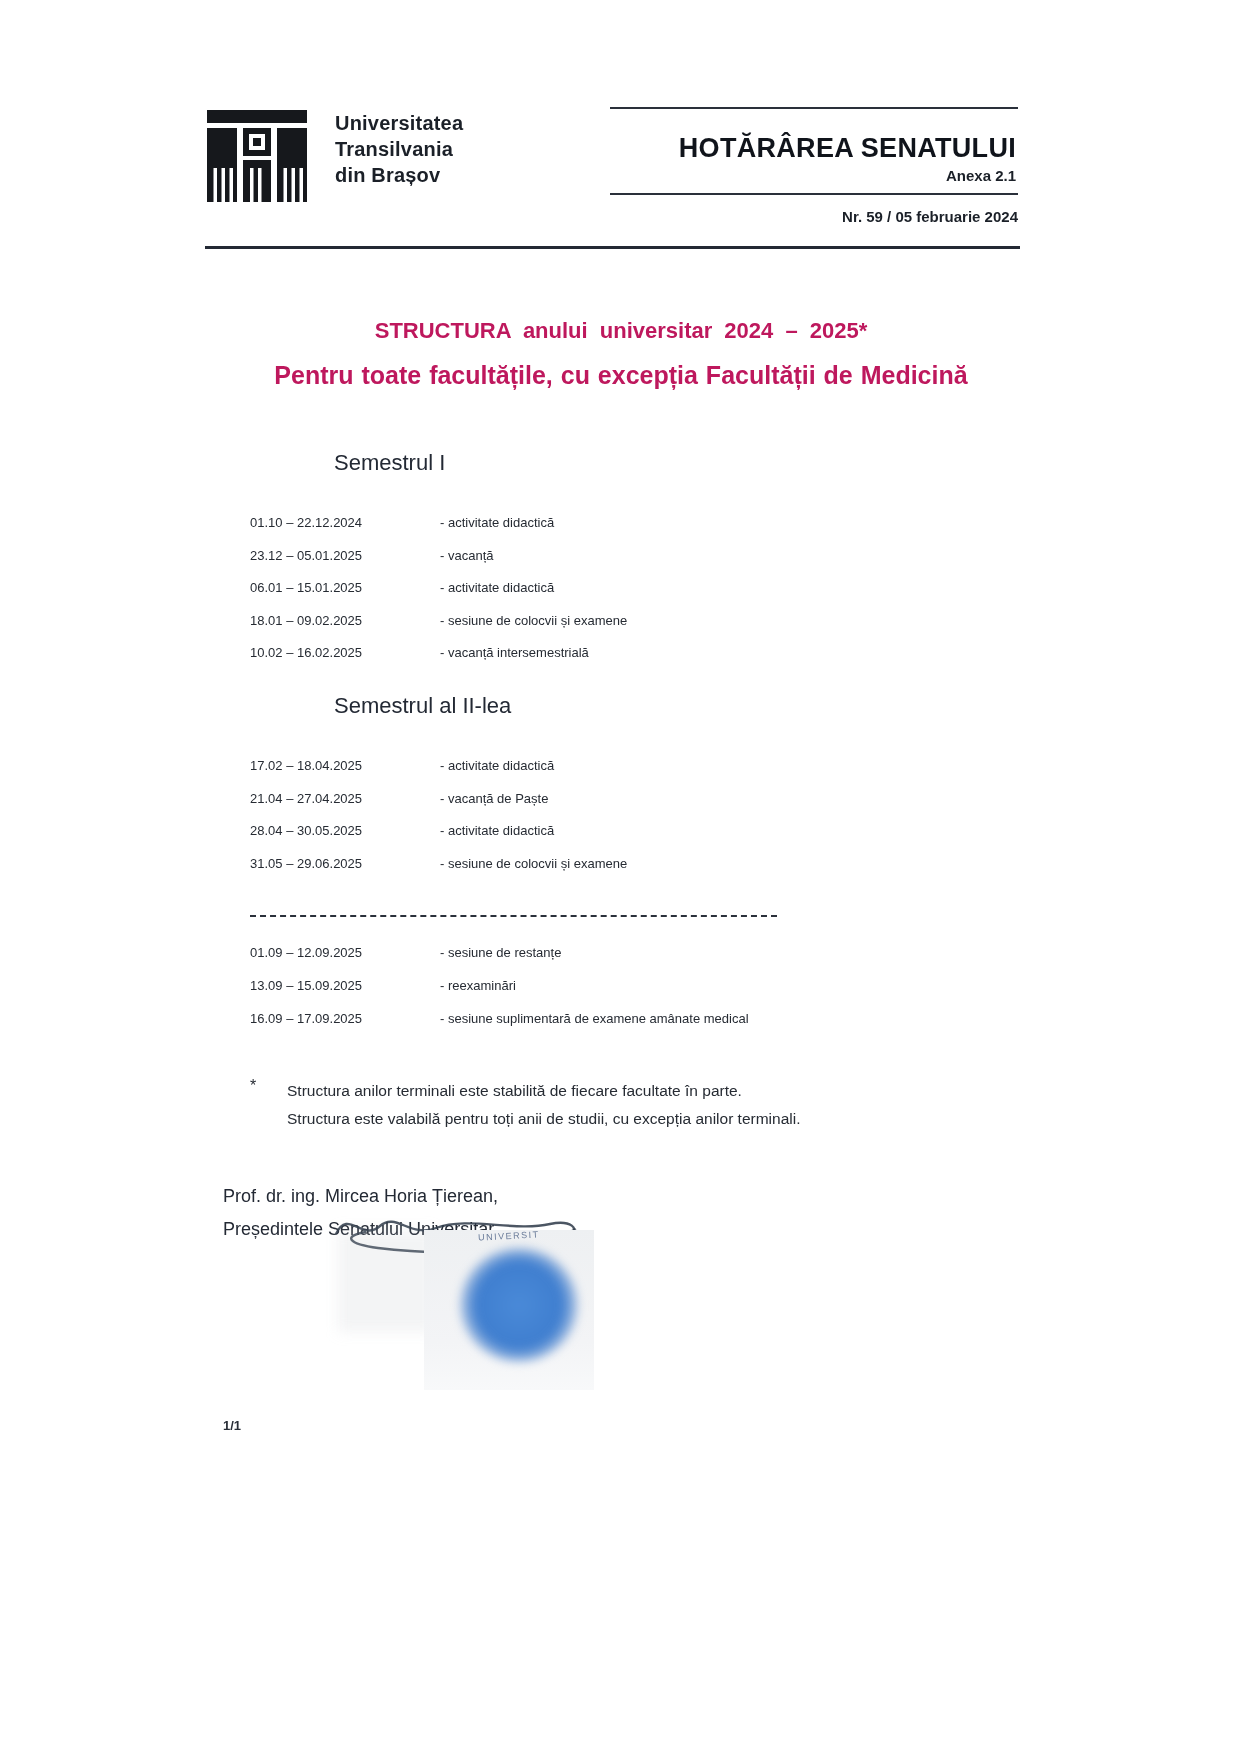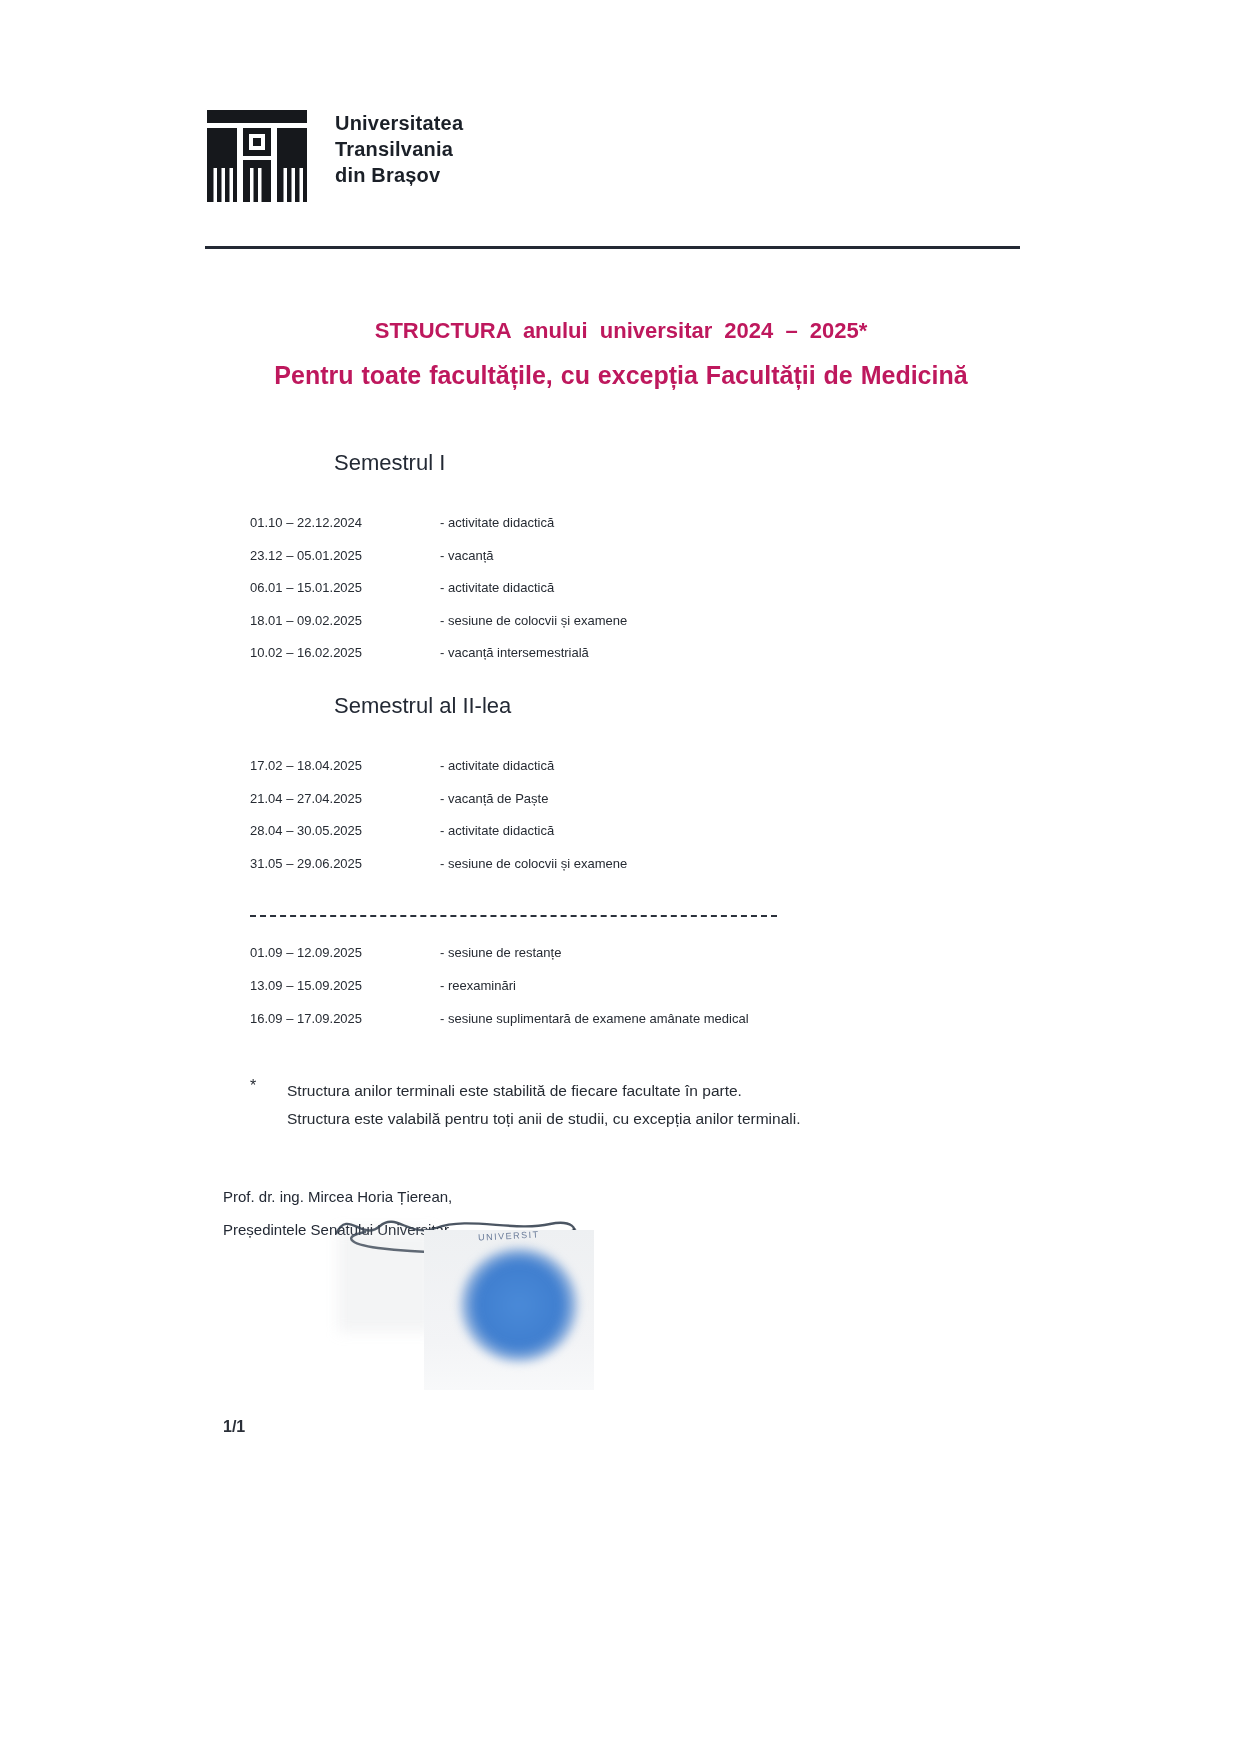--- a/index.html
+++ b/index.html
@@ -60,21 +60,21 @@
     left: 250px; top: 915px; width: 527px;
     border-top: 2px dashed #2b313b;
   }
 
   
   .footnote { left: 250px; top: 1077px; display: flex; font-size: 15.5px; color: #262b33; }
   .footnote-marker { width: 37px; flex: 0 0 auto; font-size: 16px; }
   .footnote-text { line-height: 28px; }
 
   
-  .signature { left: 223px; top: 1180px; font-size: 15px; line-height: 33px; color: #232934; }
+  .signature { left: 223px; top: 1180px; font-size: 18px; line-height: 33px; color: #232934; }
   .scribble { left: 318px; top: 1192px; pointer-events: none; }
 
   .blur-left {
     left: 338px; top: 1230px; width: 96px; height: 102px;
     background: rgba(186, 192, 200, 0.18);
     filter: blur(7px);
   }
   .stamp-box {
     left: 424px; top: 1230px; width: 170px; height: 160px;
     background: linear-gradient(180deg, #eef0f2 0%, #f3f4f6 70%, #f8f9fa 100%);
@@ -89,21 +89,21 @@
       transparent 100%);
     filter: blur(5px);
   }
   .stamp-arc-text {
     left: 478px; top: 1231px;
     font-size: 9px; letter-spacing: 1.5px;
     color: #54688a; opacity: 0.85;
     transform: rotate(-3deg);
   }
 
-  .page-num { left: 223px; top: 1418px; font-size: 16px; font-weight: bold; color: #2a2f38; }
+  .page-num { left: 223px; top: 1418px; font-size: 13px; font-weight: bold; color: #2a2f38; }
 </style>
 </head>
 <body>
 
 <div class="page">
 
   <div class="abs brand">
     <div class="logo">
       <svg viewBox="0 0 100 92" width="100" height="92" xmlns="http://www.w3.org/2000/svg">
         <rect x="0" y="0" width="100" height="13" fill="#16181c"></rect>
@@ -125,20 +125,27 @@
         </g>
       </svg>
     </div>
     <div class="brand-name">
       <div>Universitatea</div>
       <div>Transilvania</div>
       <div>din Brașov</div>
     </div>
   </div>
 
+  <div class="abs decision">
+    <div class="decision-box">
+      <div class="decision-title">HOTĂRÂREA SENATULUI</div>
+      <div class="annex">Anexa 2.1</div>
+    </div>
+    <div class="number">Nr. 59 / 05 februarie 2024</div>
+  </div>
 
   <div class="abs main-rule"></div>
 
   <div class="abs title-block">
     <div class="title-line1">STRUCTURA anului universitar 2024 – 2025*</div>
     <div class="title-line2">Pentru toate facultățile, cu excepția Facultății de Medicină</div>
   </div>
 
   <div class="abs sched" style="top:450px">
     <div class="sem-heading">Semestrul I</div>

